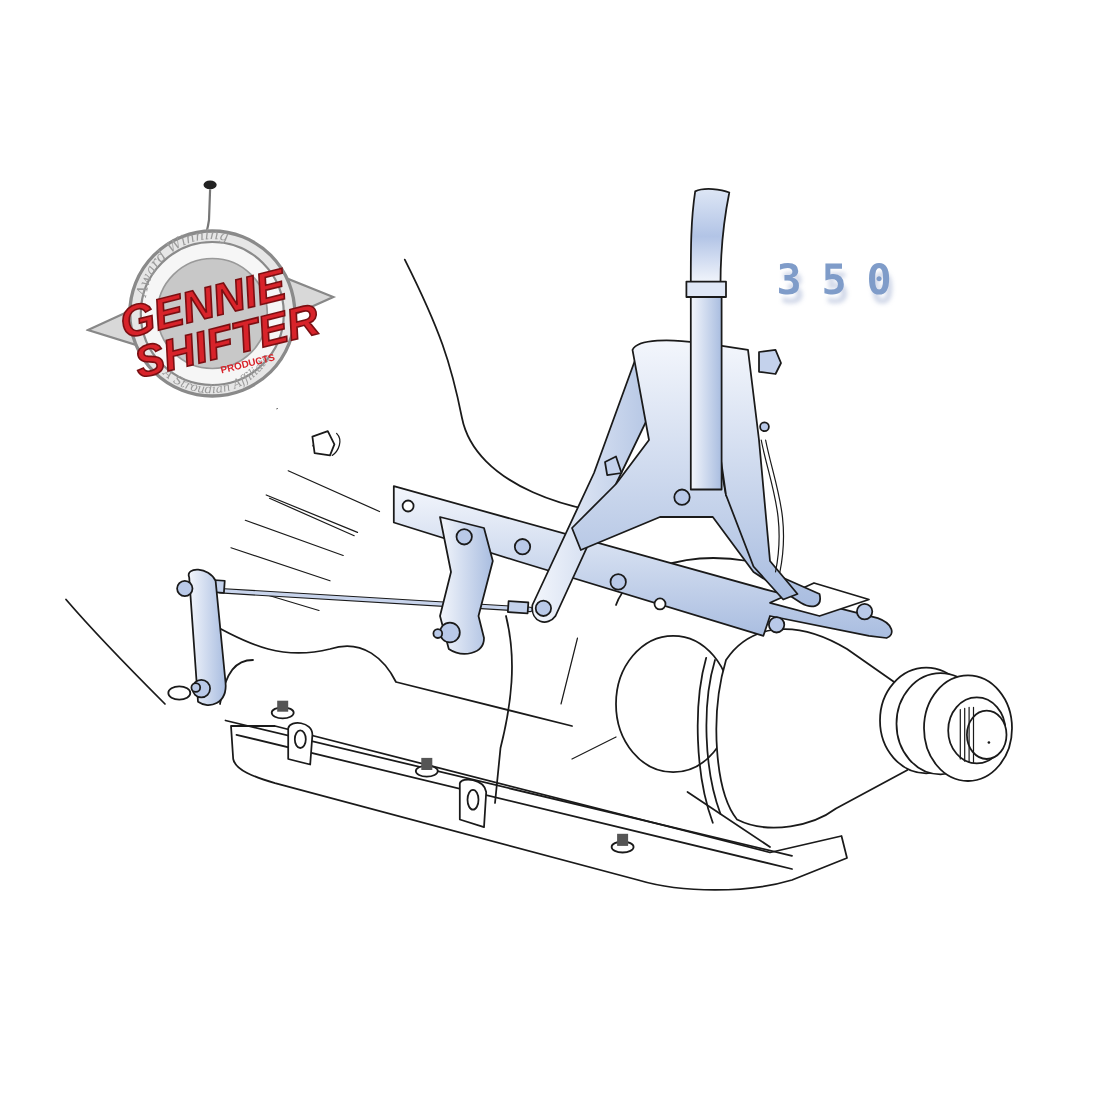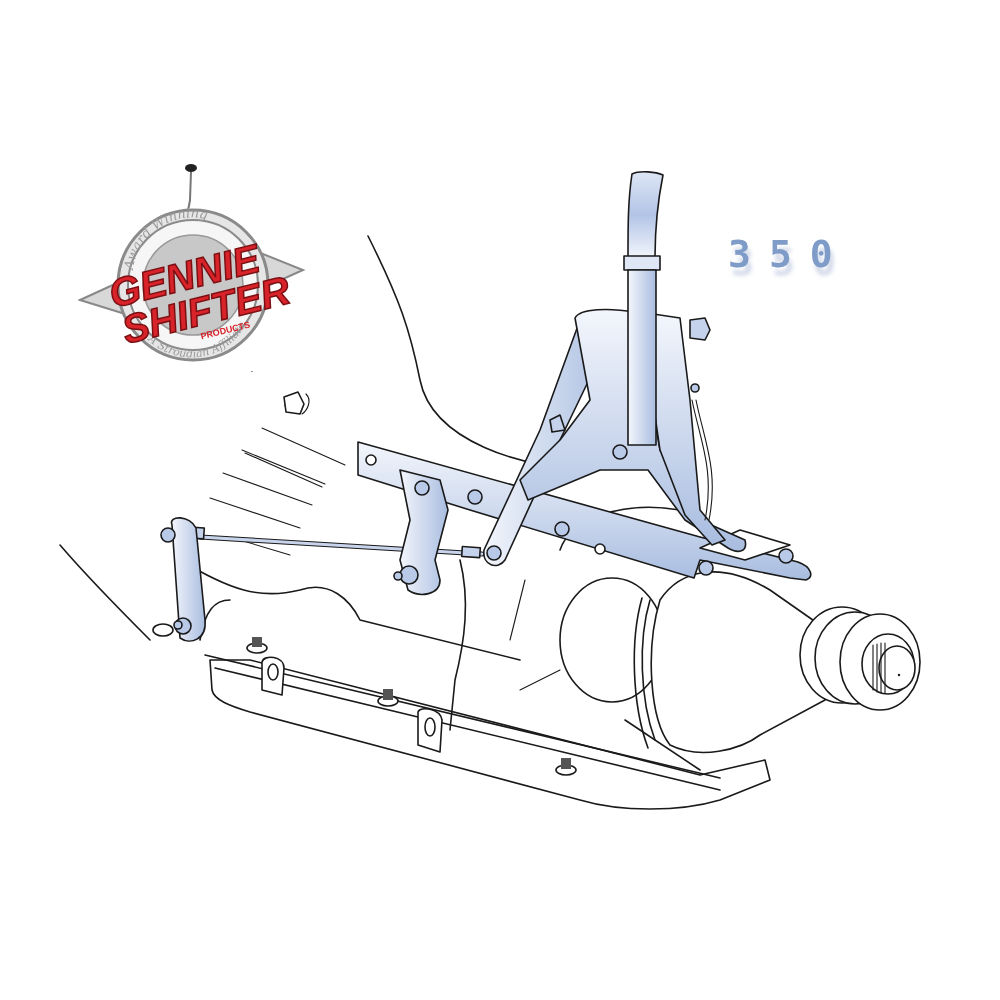--- a/index.html
+++ b/index.html
@@ -4,21 +4,21 @@
   <style>
     html, body { margin: 0; padding: 0; background: #ffffff; }
     body { width: 1000px; height: 1000px; position: relative; overflow: hidden; font-family: "Liberation Sans", sans-serif; }
     .canvas { position: absolute; left: 0; top: 0; width: 1000px; height: 1000px; }
     svg { display: block; }
     .ln { fill: none; stroke: #1a1a1a; stroke-width: 1.6; stroke-linejoin: round; stroke-linecap: round; }
     .ln-thin { fill: none; stroke: #1a1a1a; stroke-width: 1.1; stroke-linecap: round; }
     .part { stroke: #1a1a1a; stroke-width: 1.6; stroke-linejoin: round; }
     .white { fill: #ffffff; stroke: #1a1a1a; stroke-width: 1.6; stroke-linejoin: round; }
     .model-num {
-      position: absolute; left: 728px; top: 232px;
+      position: absolute; left: 706px; top: 232px;
       font-family: "DejaVu Sans Mono", monospace; font-weight: bold;
       font-size: 38px; letter-spacing: 18px; color: #7f9cc9;
       text-shadow: 3px 8px 4px rgba(120,140,190,0.35);
     }
     .logo { position: absolute; left: 78px; top: 160px; width: 230px; height: 220px; }
     .logo-text-main {
       font-family: "Liberation Sans", sans-serif; font-weight: bold; font-style: italic;
     }
   </style>
 </head>

